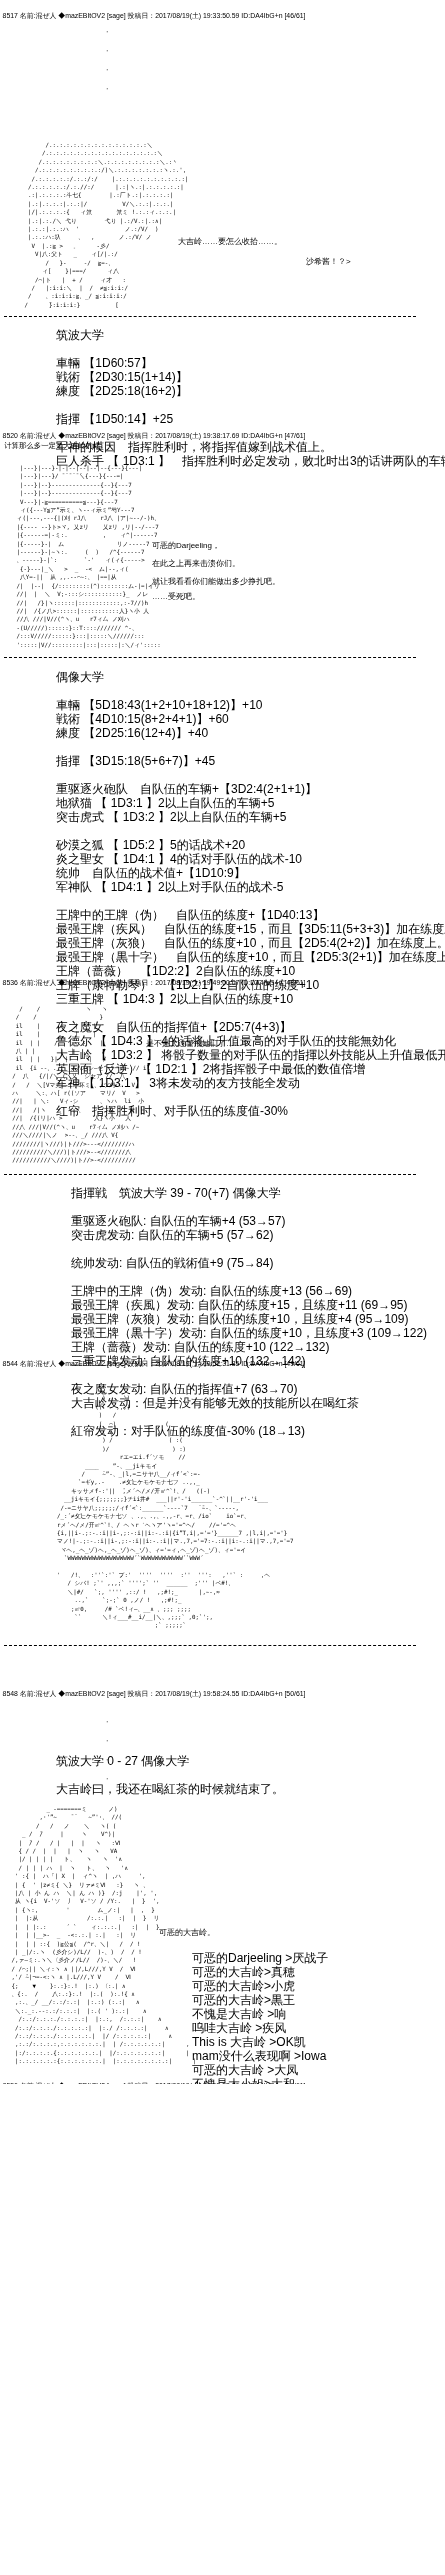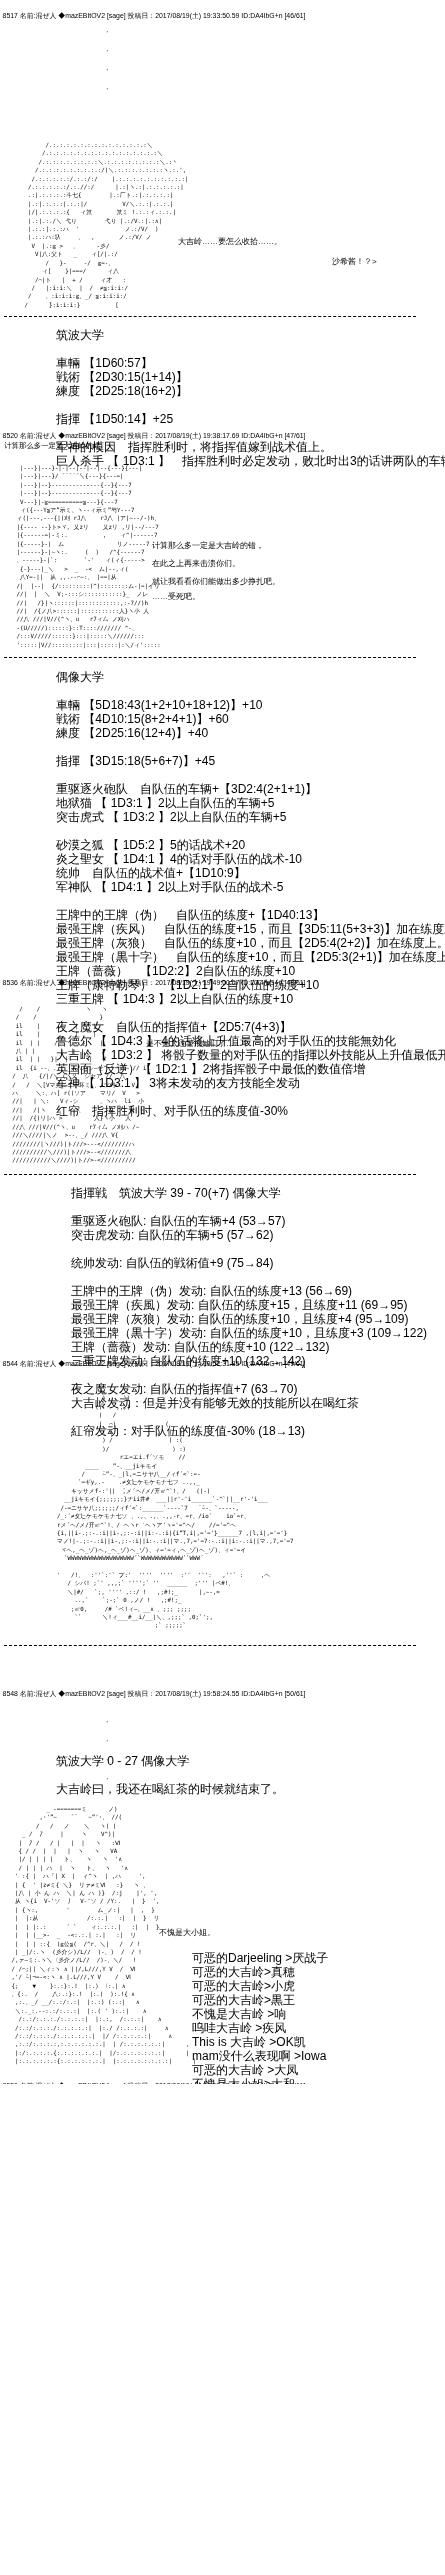--- a/index.html
+++ b/index.html
@@ -42,21 +42,21 @@
   |.:.:ハ:圦     、  ,       ノ.:/V/ ノ
    V  |.:≧ &gt;   。     -彡/
     V|八:父ト   _    ィ[/|.:/
        /   }‐     ‐/  ≧=-、
       ィ[    }|===/      ィ八
     /⌒|ト   |  + /     ィ才   :
    /   |:i:i:＼  |  /  ≠≦:i:i:/
   /    、:i:i:i:≧、_/ ≦:i:i:i:/
  /      ̄}:i:i:i:}          [</pre>
   <div class="txt15" style="left:178px;top:236px">大吉岭……要怎么收拾……。</div>
-  <div class="txt15" style="left:332px;top:256px">沙希酱！？&gt;</div>
+  <div class="txt15" style="left:306px;top:256px">沙希酱！？&gt;</div>
 
   <div class="divider" style="top:316px"></div>
   <pre class="pre14" style="left:50px;top:322px">筑波大学
 
 車輛 【1D60:57】
 戦術 【2D30:15(1+14)】
 練度 【2D25:18(16+2)】
 
 指揮 【1D50:14】+25
 
@@ -80,21 +80,21 @@
   {-}---|_＼   &gt;  _  -&lt;  ム|--,ィ(
   八Y=-||  从 ,,.-‐⌒~:、 |==|从
  /|  |--|  {/:::::::::(^)::::::::ム-|=|イリ
  //|  |  ＼  V;-:::シ:::::::::::}_  ノレ
  //|   /}|ヽ::::::|::::::::::::,:-7//)h
  //|  /{ノ八&gt;::::::|:::::::::::人}ヽ小 人
  //八 ///|V//(^ヽ、u   r7ィ厶 ノ刈ハ
  -(U/////)::::::}::T:::://///// ^-、
  /:::V/////::::::}:::|:::::＼//////:::
  ':::::|V//:::::::::|:::|:::::|:＼/ィ':::::</pre>
-  <div class="txt15" style="left:152px;top:540px">计算那么多一定是大吉岭的错，</div>
+  <div class="txt15" style="left:152px;top:540px">可恶的Darjeeling，</div>
   <div class="txt15" style="left:152px;top:558px">在此之上再来击溃你们。</div>
   <div class="txt15" style="left:152px;top:576px">就让我看看你们能做出多少挣扎吧。</div>
   <div class="txt15" style="left:152px;top:591px">……受死吧。</div>
 
   <div class="divider" style="top:657px"></div>
   <pre class="pre14" style="left:50px;top:664px">偶像大学
 
 車輛 【5D18:43(1+2+10+18+12)】+10
 戦術 【4D10:15(8+2+4+1)】+60
 練度 【2D25:16(12+4)】+40
@@ -236,21 +236,21 @@
  {;    ▼    }:.:}:.!  |:.) 〈:.| ∧
  、{:.  /    八:.:}:.!  |:.(  ):.!{ ∧
   ,:.、_/ __/:.:/:.:|  |:.:) (:.:|   ∧
   ＼:._:.-‐:.:/:.:.:|  |:.( ' ):.:|    ∧
    /:.:/:.:.:./:.:.:.:|  |:.:,  /:.:.:|    ∧
   /:.:/:.:.:./:.:.:.:.:|  |:./ /:.:.:.:|     ∧
   /:.:/:.:.:./:.:.:.:.:.|  |/ /:.:.:.:.:|     ∧
   ,:.:/:.:.:.:,:.:.:.:.:.:.|  | /:.:.:.:.:.:|      ,
   |:/:.:.:.:.{:.:.:.:.:.:.|  |/:.:.:.:.:.:.:|      |
   |:.:.:.:.:.:{:.:.:.:.:.:.|  |:.:.:.:.:.:.:.:|      |</pre>
-  <div class="txt15" style="left:159px;top:1927px">不愧是大小姐。</div>
+  <div class="txt15" style="left:159px;top:1927px">可恶的大吉岭。</div>
   <pre class="pre14" style="left:186px;top:1945px">可恶的Darjeeling &gt;厌战子
 可恶的大吉岭&gt;真穂
 可恶的大吉岭&gt;小虎
 可恶的大吉岭&gt;黒王
 不愧是大吉岭 &gt;响
 呜哇大吉岭 &gt;疾风
 This is 大吉岭 &gt;OK凯
 mam没什么表现啊 &gt;Iowa
 可恶的大吉岭 &gt;大凤
 不愧是大小姐&gt;大和</pre>

